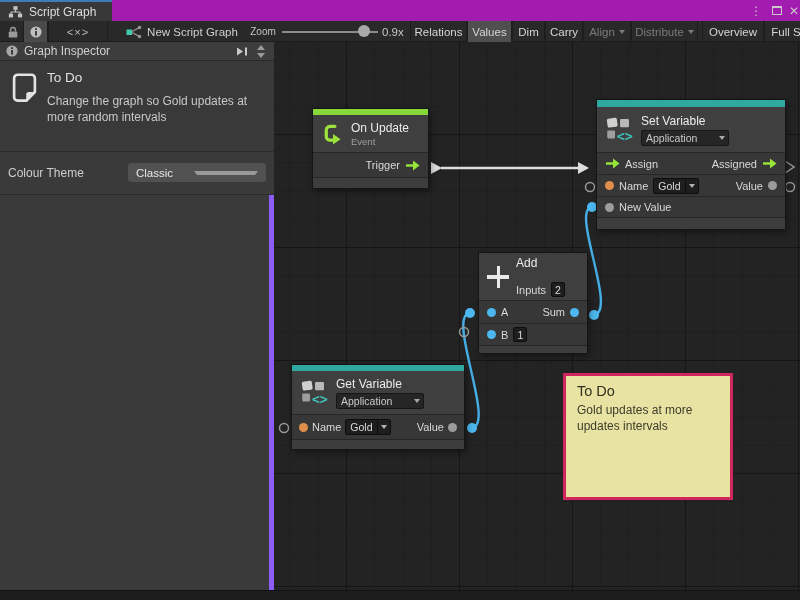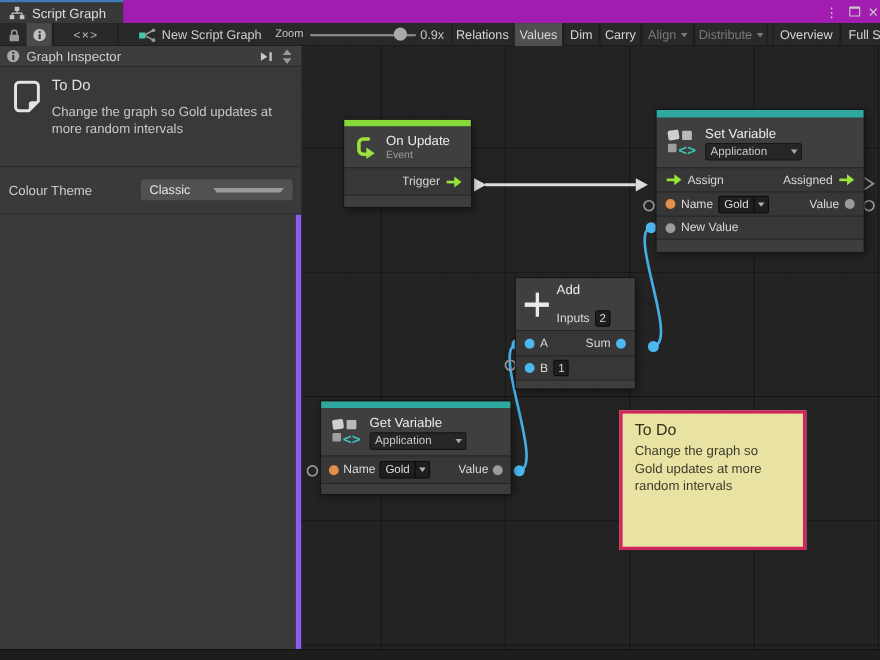--- a/index.html
+++ b/index.html
@@ -297,21 +297,21 @@
       <span class="plabel" style="max-width:38px;">Value</span>
       <span class="dot grey"></span>
     </div>
     <div class="node-row" style="height:21px;">
       <span class="dot grey"></span>
       <span class="plabel">New Value</span>
     </div>
     <div class="node-footer" style="height:12px;"></div>
   </div>
 
-  <div class="node" style="left:195px; top:211px; width:108px;">
+  <div class="node" style="left:205px; top:211px; width:108px;">
     <div class="node-header" style="height:47px;">
       <span class="plus-icon"></span>
       <div>
         <div class="node-title">Add</div>
         <div style="display:flex; align-items:center; gap:5px; margin-top:12px;">
           <span style="font-size:11px; color:#d8d8d8;">Inputs</span>
           <span class="count-box">2</span>
         </div>
       </div>
     </div>
@@ -358,19 +358,18 @@
       </div>
       <span class="spacer"></span>
       <span class="plabel" style="max-width:36px;">Value</span>
       <span class="dot grey"></span>
     </div>
     <div class="node-footer" style="height:10px;"></div>
   </div>
 
   <div class="sticky">
     <div class="sticky-title">To Do</div>
-    <div class="sticky-line">Change the graph so</div>
     <div class="sticky-line">Gold updates at more</div>
-    <div class="sticky-line">random intervals</div>
+    <div class="sticky-line">updates intervals</div>
   </div>
 </div>
 
 <div class="bottom-strip"></div>
 
 </body></html>

